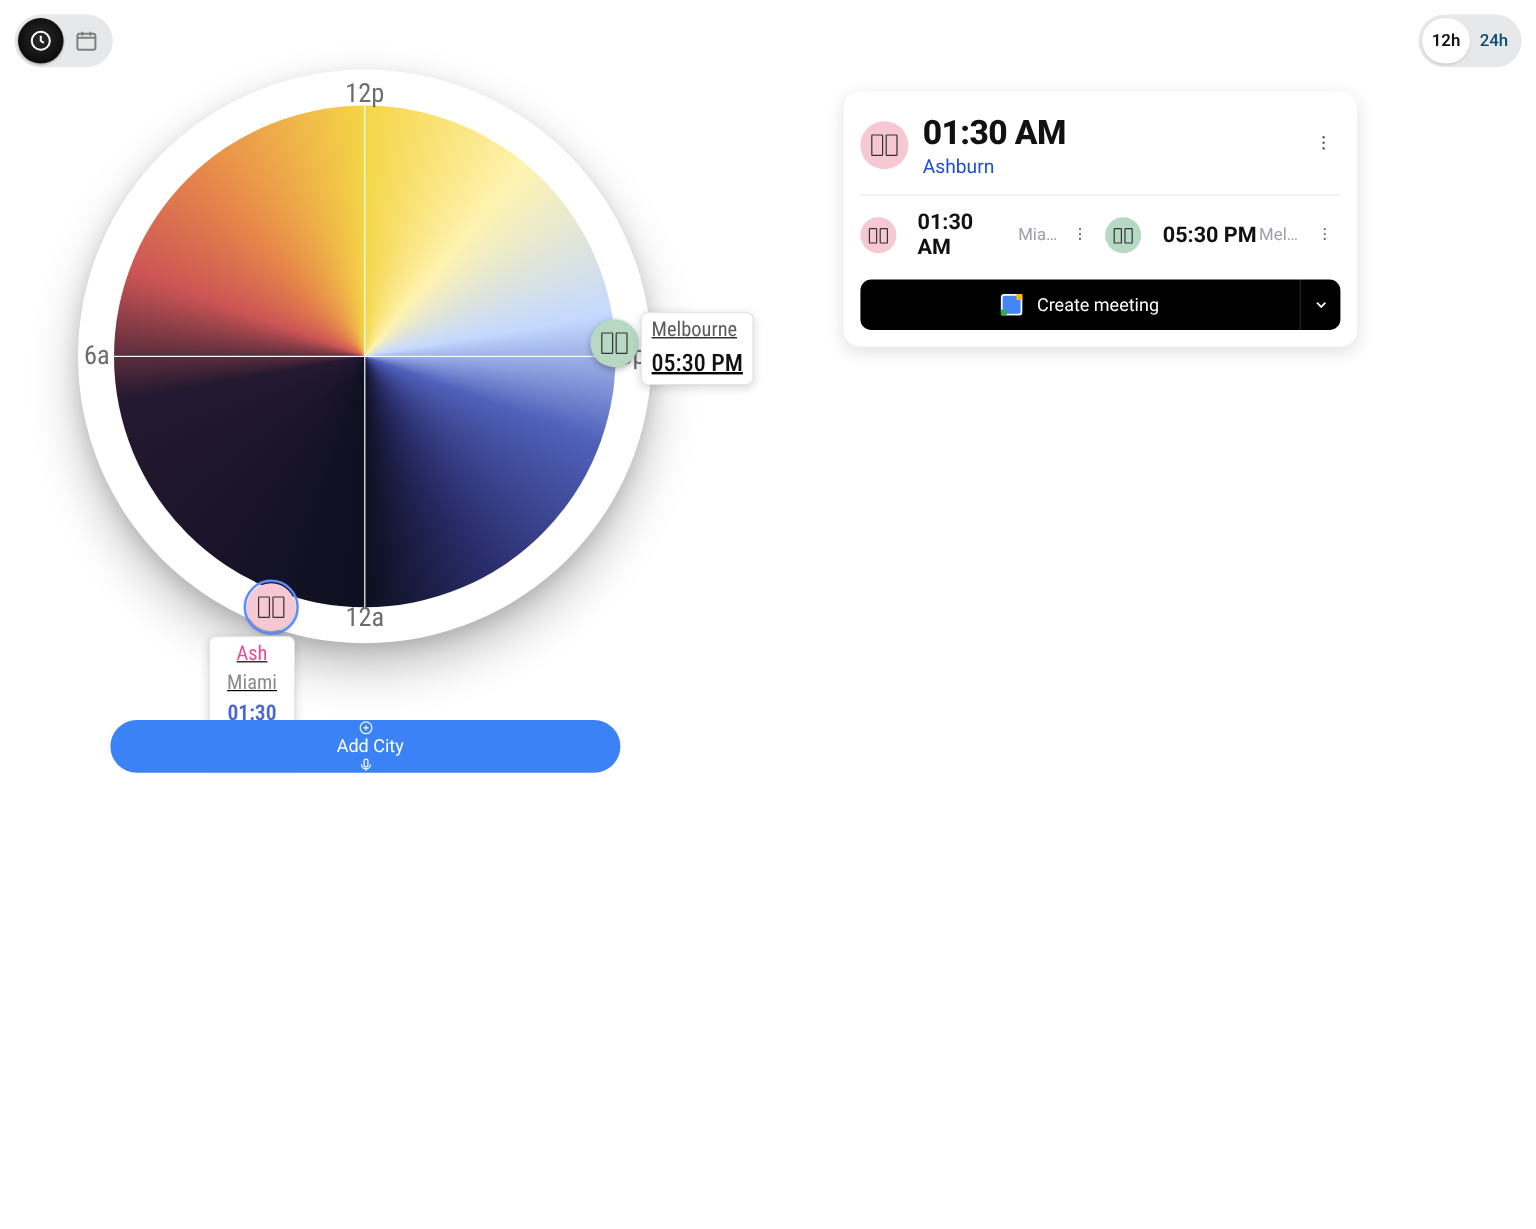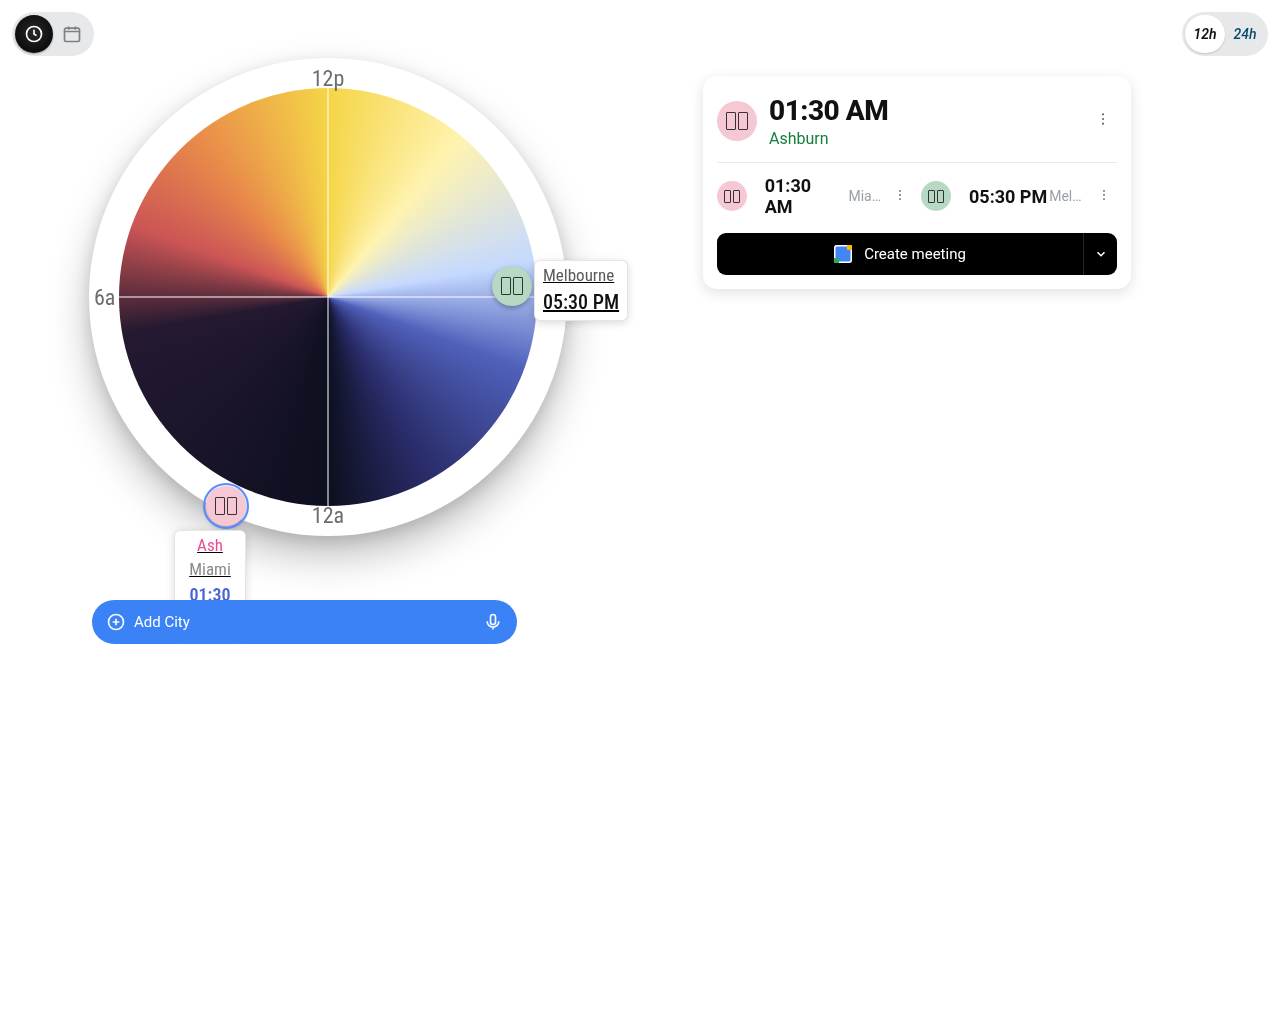--- a/index.html
+++ b/index.html
@@ -12,21 +12,20 @@
     overflow: hidden;
   }
 
   
   .toggle-group {
     position: absolute;
     display: flex;
     background: #e7e8ea;
     border-radius: 22px;
     padding: 3px;
-    font-style: italic;
   }
   .toggle-left { top: 12px; left: 12px; }
   .toggle-right { top: 12px; right: 12px; }
   .toggle-btn {
     width: 38px; height: 38px;
     border-radius: 50%;
     display: flex; align-items: center; justify-content: center;
     cursor: pointer;
     color: #808080;
   }
@@ -51,21 +50,20 @@
   }
 
   
   .dial-wrap {
     position: absolute;
     left: 65px; top: 58px;
     width: 478px; height: 478px;
     border-radius: 50%;
     background: #fff;
     box-shadow: 0 20px 40px rgba(0,0,0,.25), 0 5px 15px rgba(0,0,0,.12);
-    margin-left: 24px;
   }
   .dial-inner {
     position: absolute;
     inset: 30px;
     border-radius: 50%;
     background: conic-gradient(
       from 0deg,
       #f5d547 0deg,
       #fff3b0 40deg,
       #c5d9ff 80deg,
@@ -136,20 +134,21 @@
   
   .add-city {
     position: absolute;
     left: 92px; top: 600px;
     width: 425px; height: 44px;
     background: #3b82f6;
     border-radius: 22px;
     display: flex; align-items: center;
     padding: 0 14px;
     color: #fff;
+    flex-direction: column;
   }
   .add-city .plus, .add-city .mic { color: #fff; opacity: .95; }
   .add-city .placeholder { margin-left: 8px; flex: 1; font-size: 15px; }
 
   
   .panel {
     position: absolute;
     left: 703px; top: 76px;
     width: 428px;
     background: #fff;
@@ -159,21 +158,21 @@
   }
   .hdr { display: flex; align-items: center; }
   .flag-badge {
     width: 40px; height: 40px; border-radius: 50%;
     display: flex; align-items: center; justify-content: center;
     font-size: 18px; margin-right: 12px;
   }
   .flag-badge.pink { background: #f5c8d3; }
   .flag-badge.green { background: #b7d9c4; }
   .hdr-time { font-size: 28px; font-weight: 800; letter-spacing: -0.5px; color: #111; }
-  .hdr-city { font-size: 16px; color: #15803d; margin-top: 2px; }
+  .hdr-city { font-size: 16px; color: #1d4ed8; margin-top: 2px; }
   .kebab { color: #666; cursor: pointer; padding: 6px; }
   .rule { height: 1px; background: #eaeaea; margin: 14px 0 12px 0; }
 
   .row { display: flex; align-items: center; gap: 8px; }
   .sub-time { font-size: 18px; font-weight: 700; color: #111; margin-left: 6px; }
   .sub-city { font-size: 14px; color: #9aa0a6; }
   .subcell { display: flex; align-items: center; flex: 1; min-width: 0; }
   .subcell .sub-city { white-space: nowrap; overflow: hidden; text-overflow: ellipsis; }
   .flag-badge.sm { width: 30px; height: 30px; font-size: 14px; }
 

